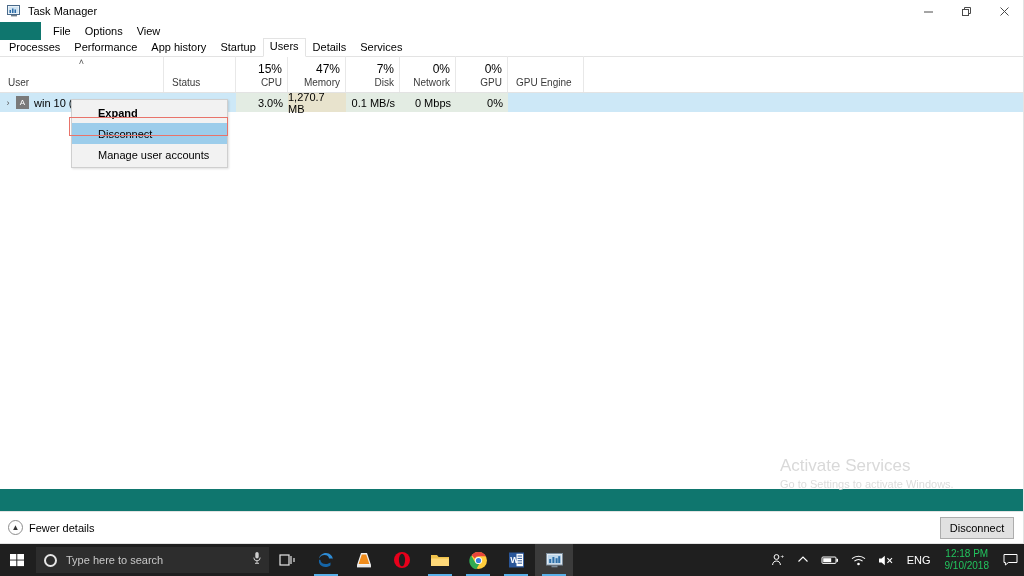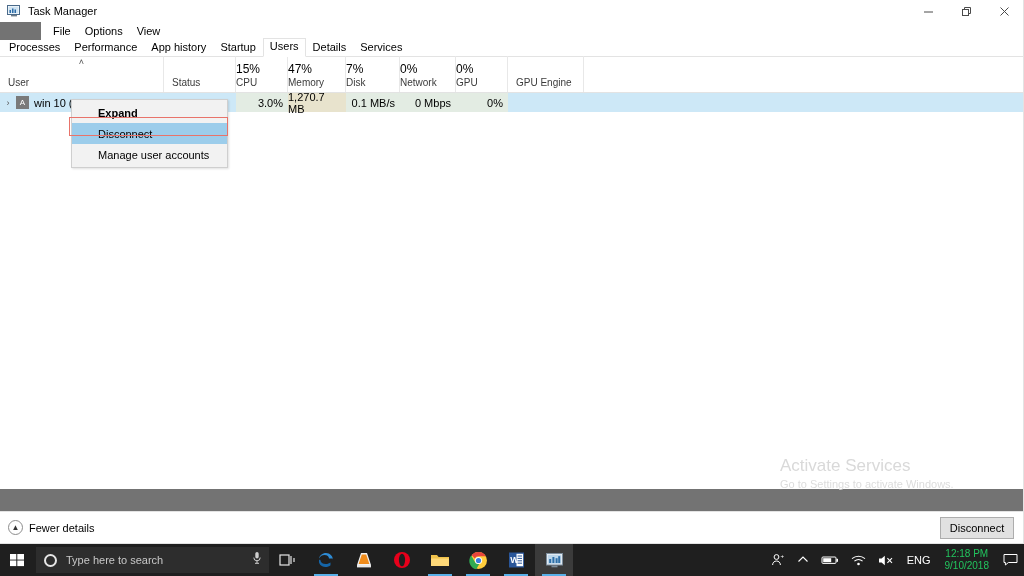--- a/index.html
+++ b/index.html
@@ -7,21 +7,21 @@
     width: 1024px; height: 576px;
     font-family: "Liberation Sans", sans-serif;
     overflow: hidden;
     background: #ffffff;
   }
   #root { position: relative; width: 1024px; height: 576px; }
 
   
   .tm-window {
     position: absolute; left: 0; top: 0; width: 1024px; height: 544px;
-    background: #737373;
+    background: #0f766e;
     border: 1px solid #e3e3e3;
     border-top: none; border-left: none;
   }
 
   
   .titlebar {
     position: relative; height: 22px; background: #ffffff;
     display: flex; align-items: center;
   }
   .tm-icon { width: 16px; height: 16px; margin-left: 6px; position: relative; flex: 0 0 auto; }
@@ -60,21 +60,21 @@
     border-bottom: 1px solid #e3e3e3;
     display: flex; align-items: flex-end;
   }
   .colhead {
     position: relative; height: 36px;
     display: flex; flex-direction: column; justify-content: flex-end;
     border-right: 1px solid #e8e8e8;
     padding-bottom: 3px;
     overflow: hidden;
   }
-  .colhead.numeric { padding-right: 19px; }
+  .colhead.numeric { align-items: flex-end; padding-right: 5px; }
   .colhead.textual { align-items: flex-start; padding-left: 8px; }
   .colhead .pct { font-size: 12px; color: #000; line-height: 14px; }
   .colhead .lbl { font-size: 10px; color: #3b3b3b; line-height: 13px; }
   .sort-caret {
     position: absolute; left: 50%; top: 2px; transform: translateX(-50%);
     font-size: 9px; color: #555; line-height: 9px;
   }
 
   
   .list-body { position: relative; background: #fff; height: 396px; }

